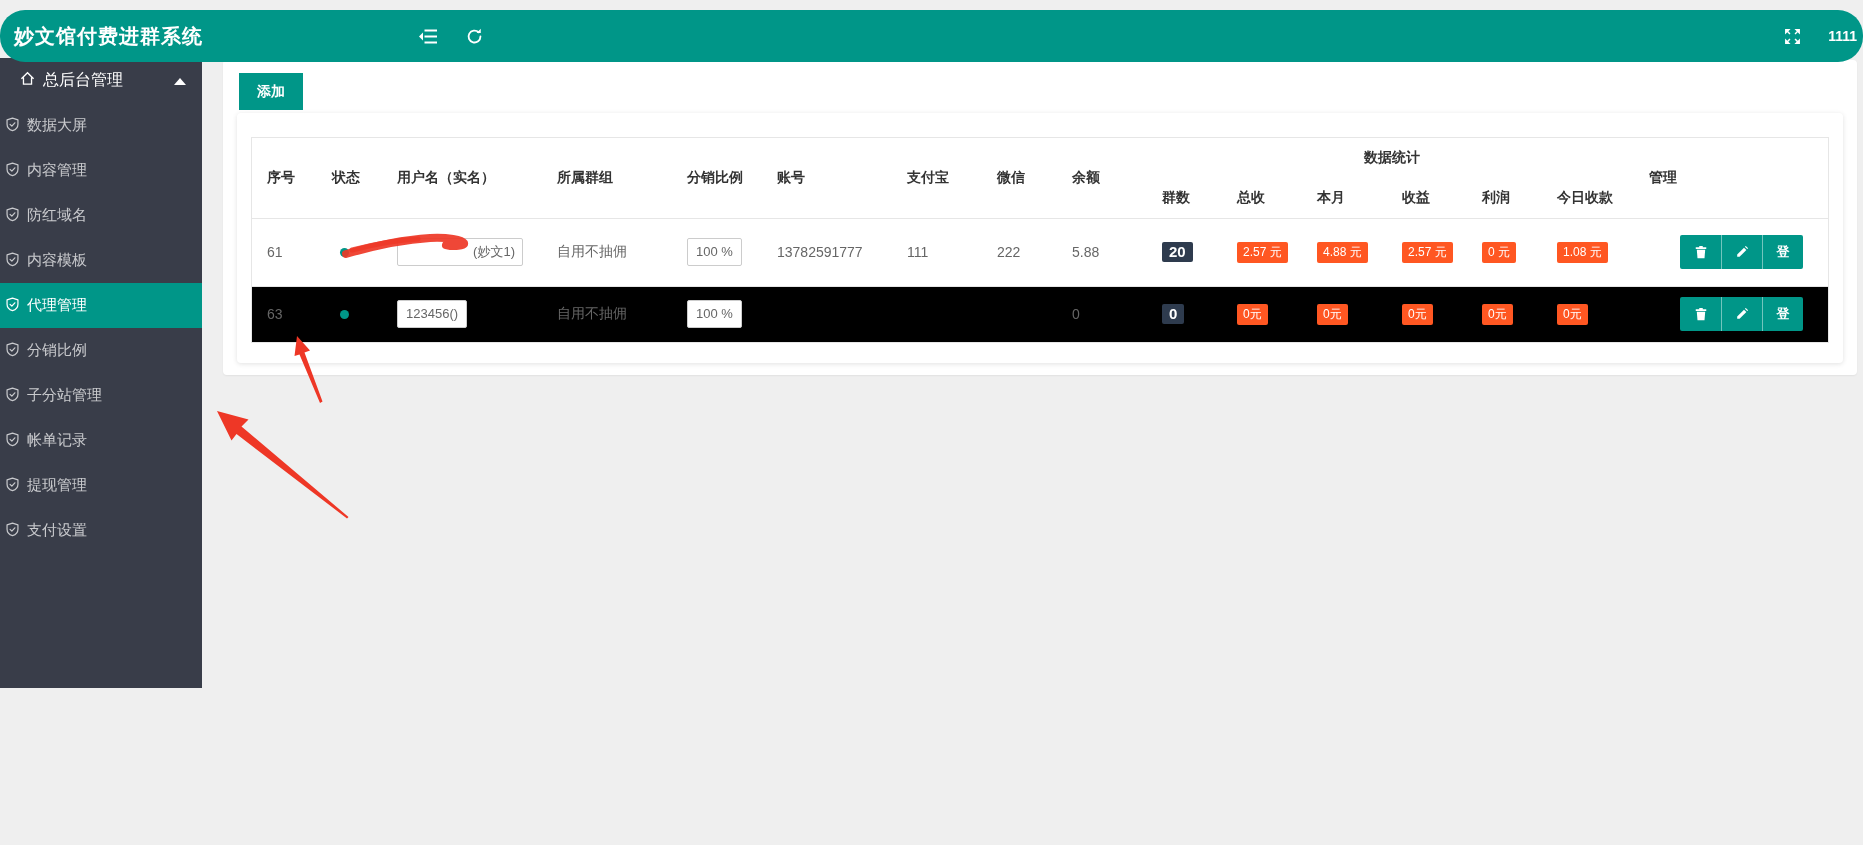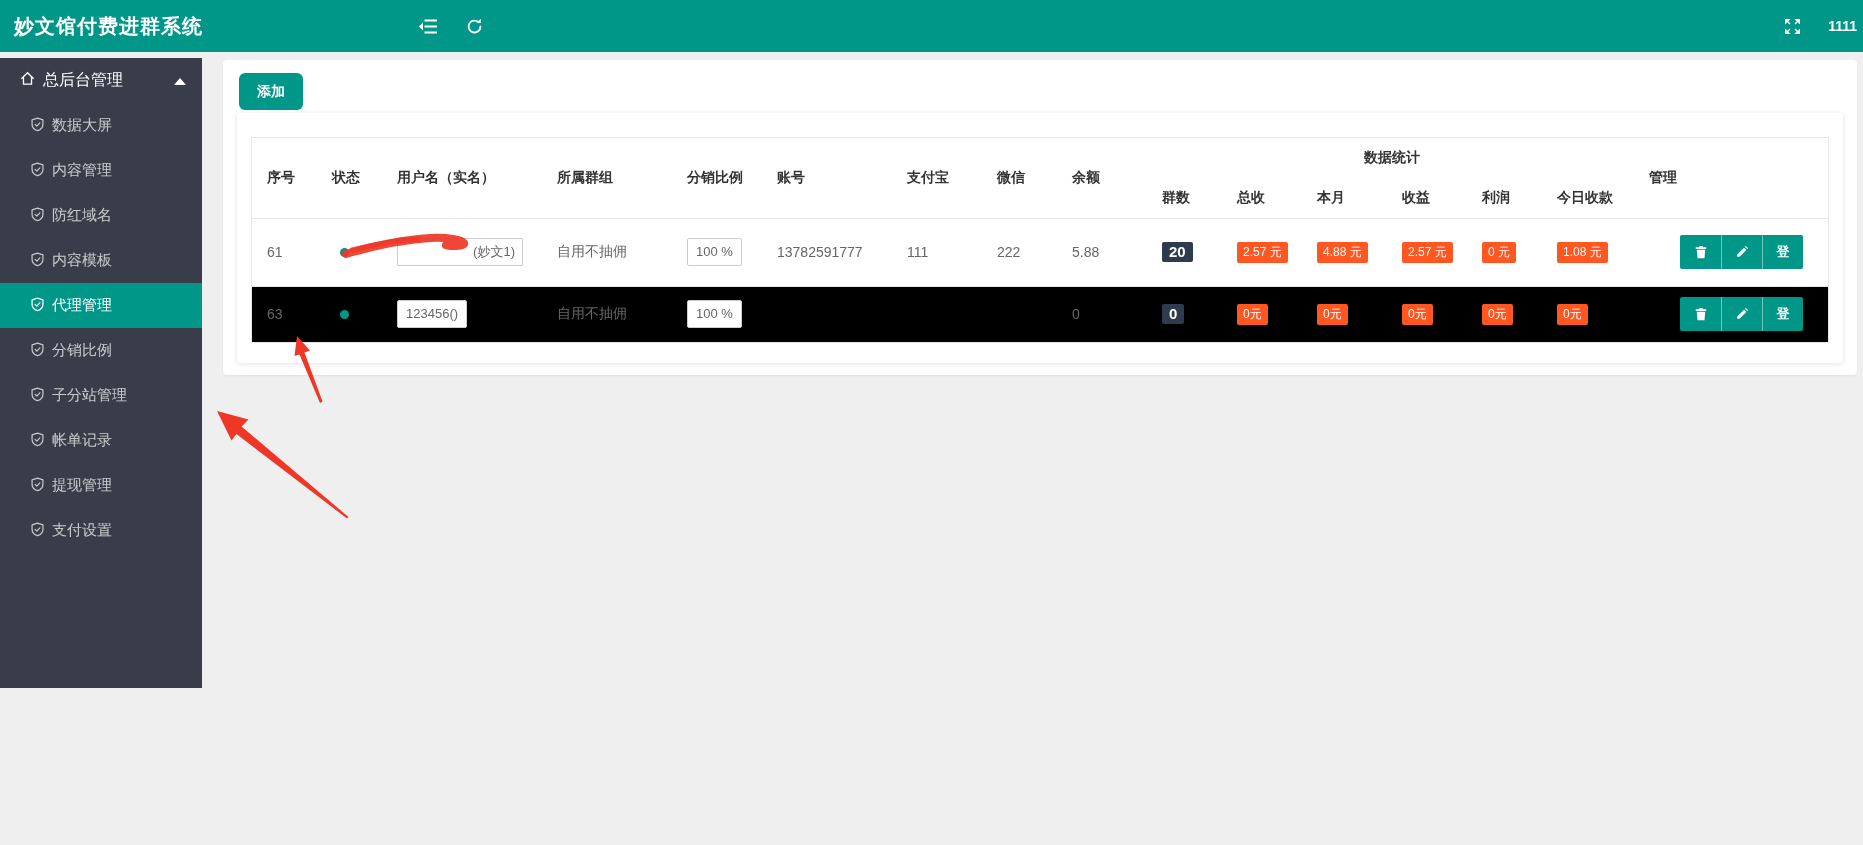--- a/index.html
+++ b/index.html
@@ -1,41 +1,41 @@
 <!DOCTYPE html>
 <html><head>
 <meta charset="utf-8">
 <style>
   * { margin:0; padding:0; box-sizing:border-box; }
   html,body { width:1863px; height:845px; overflow:hidden; }
   body { background:#efefef; font-family:"Liberation Sans","DejaVu Sans",sans-serif; }
 
   
-  .header { position:absolute; left:0; top:0; width:1863px; height:52px; background:#009688; z-index:20; }
+  .header { position:absolute; left:0; top:10px; width:1863px; height:52px; background:#009688; z-index:20;border-radius:25px; }
   .header-title { position:absolute; left:14px; top:0; line-height:52px; color:#fff; font-size:20px; font-weight:bold; letter-spacing:1px; }
   .hicon { position:absolute; top:16px; width:20px; height:20px; cursor:pointer; display:flex; align-items:center; justify-content:center; }
   .hicon-collapse { left:418px; }
   .hicon-refresh { left:464px; }
   .hicon-fullscreen { left:1782px; }
   .header-user { position:absolute; right:4px; top:0; line-height:52px; color:#fff; font-size:14px; font-weight:bold; padding:0 2px; cursor:pointer; }
 
   
   .sidebar { position:absolute; left:0; top:58px; width:202px; height:630px; background:#393D49; z-index:10; }
   .side-parent { height:45px; display:flex; align-items:center; padding-left:20px; color:#fff; font-size:16px; cursor:pointer; position:relative; }
   .side-parent .lbl { margin-left:8px; }
   .caret-up { position:absolute; right:16px; top:20px; width:0; height:0; border-left:6px solid transparent; border-right:6px solid transparent; border-bottom:7px solid #fff; }
   .side-sub { height:45px; display:flex; align-items:center; padding-left:36px; background:#2F323E; color:rgba(255,255,255,.8); font-size:15px; cursor:pointer; }
-  .side-item { height:45px; display:flex; align-items:center; padding-left:30px; color:rgba(255,255,255,.72); font-size:15px; cursor:pointer; }
+  .side-item { height:45px; display:flex; align-items:center; padding-left:5px; color:rgba(255,255,255,.72); font-size:15px; cursor:pointer; }
   .side-item .lbl { margin-left:7px; }
   .side-item.active { background:#009688; color:#fff; }
   .side-item svg { flex:0 0 auto; }
 
   
   .card { position:absolute; left:223px; top:60px; width:1634px; height:315px; background:#fff; border-radius:4px; box-shadow:0 1px 2px rgba(0,0,0,.06); z-index:5; }
-  .add-btn { display:inline-block; margin:13px 0 0 16px; width:64px; height:37px; background:#009688; color:#fff; border:none; border-radius:6px; font-size:14px; font-weight:bold; cursor:pointer; font-family:inherit; }
+  .add-btn { display:inline-block; margin:13px 0 0 16px; width:64px; height:37px; background:#009688; color:#fff; border:none; border-radius:0; font-size:14px; font-weight:bold; cursor:pointer; font-family:inherit; }
   .panel { margin:3px 14px 0 14px; height:250px; background:#fff; border-radius:4px; box-shadow:0 1px 5px rgba(0,0,0,.12); overflow:hidden; }
   .tablewrap { margin:24px auto 0 auto; width:1578px; border:1px solid #e6e6e6; background:#fff; }
 
   table { width:1576px; table-layout:fixed; border-collapse:collapse; }
   th { font-size:14px; font-weight:bold; color:#333; text-align:left; padding-left:15px; }
   thead tr { height:40px; }
   th.group { text-align:center; padding-left:0; }
   td { font-size:14px; color:#666; text-align:left; padding-left:15px; }
   tr.row-a { height:68px; background:#fff; }
   tr.row-b { height:56px; background:#000000; }

